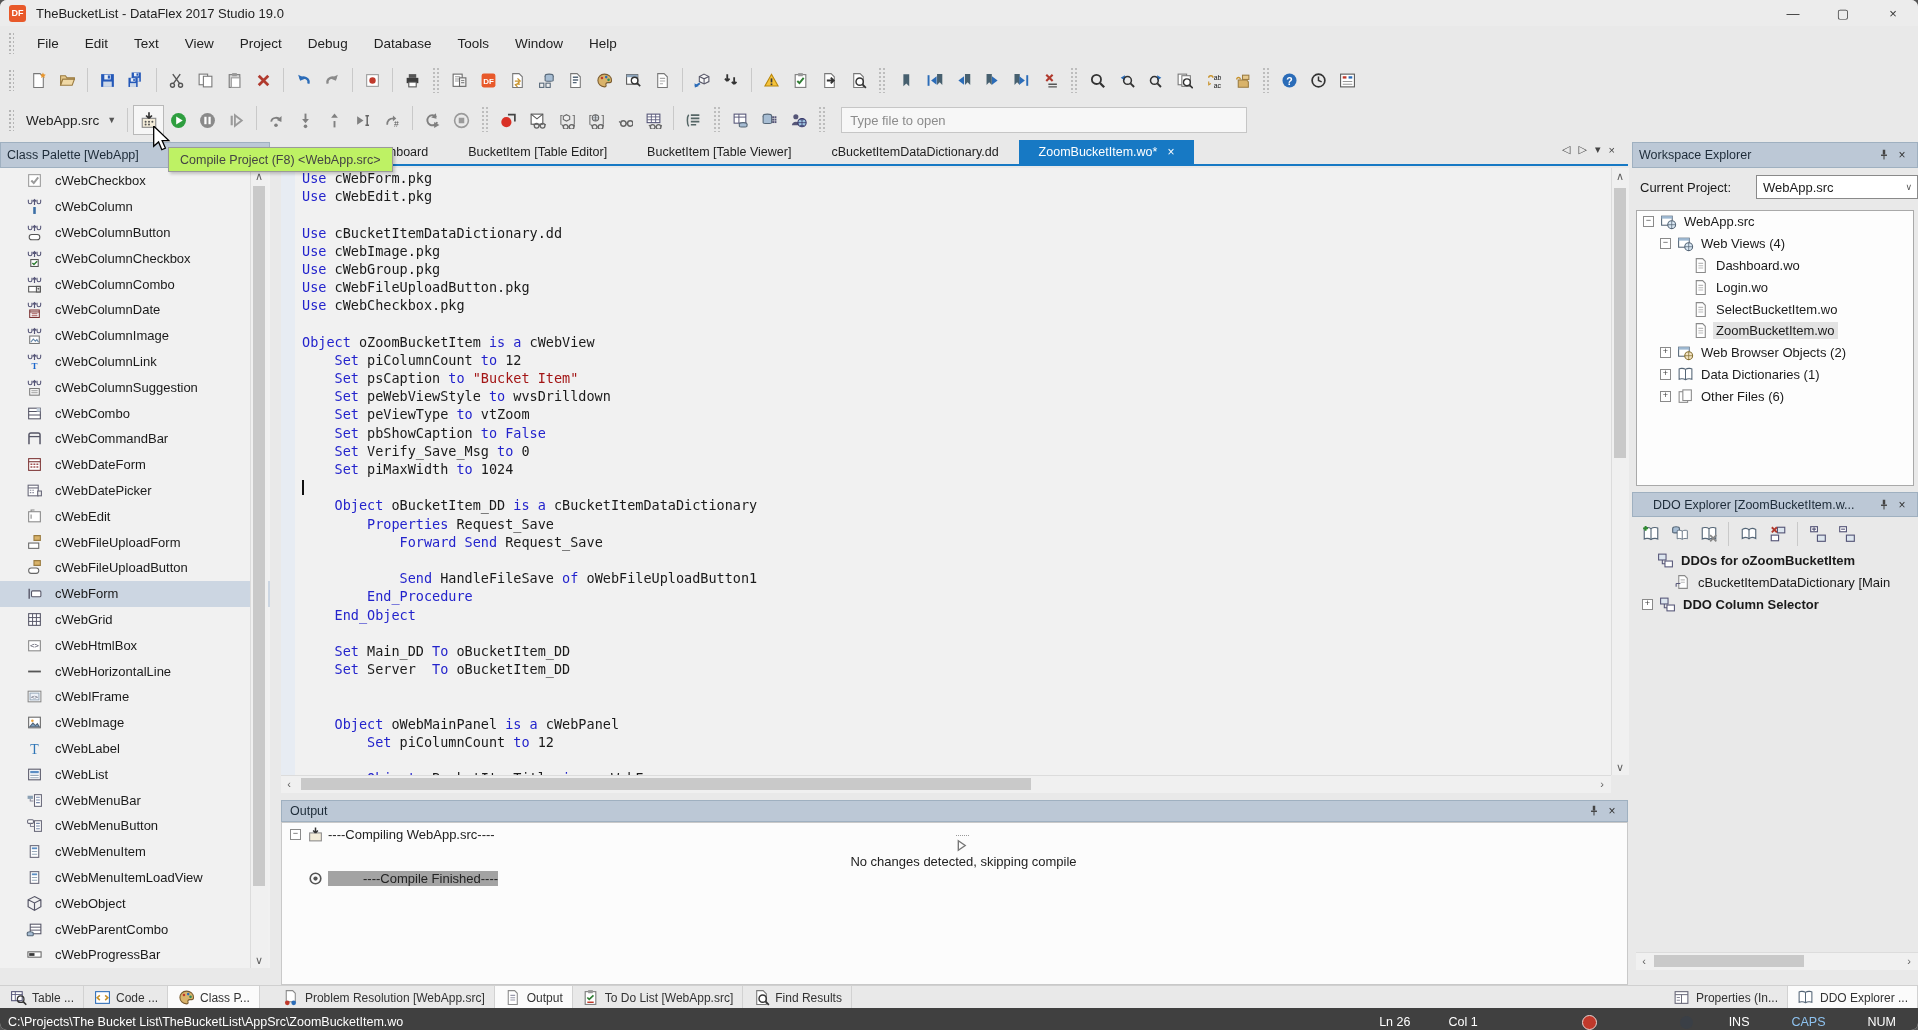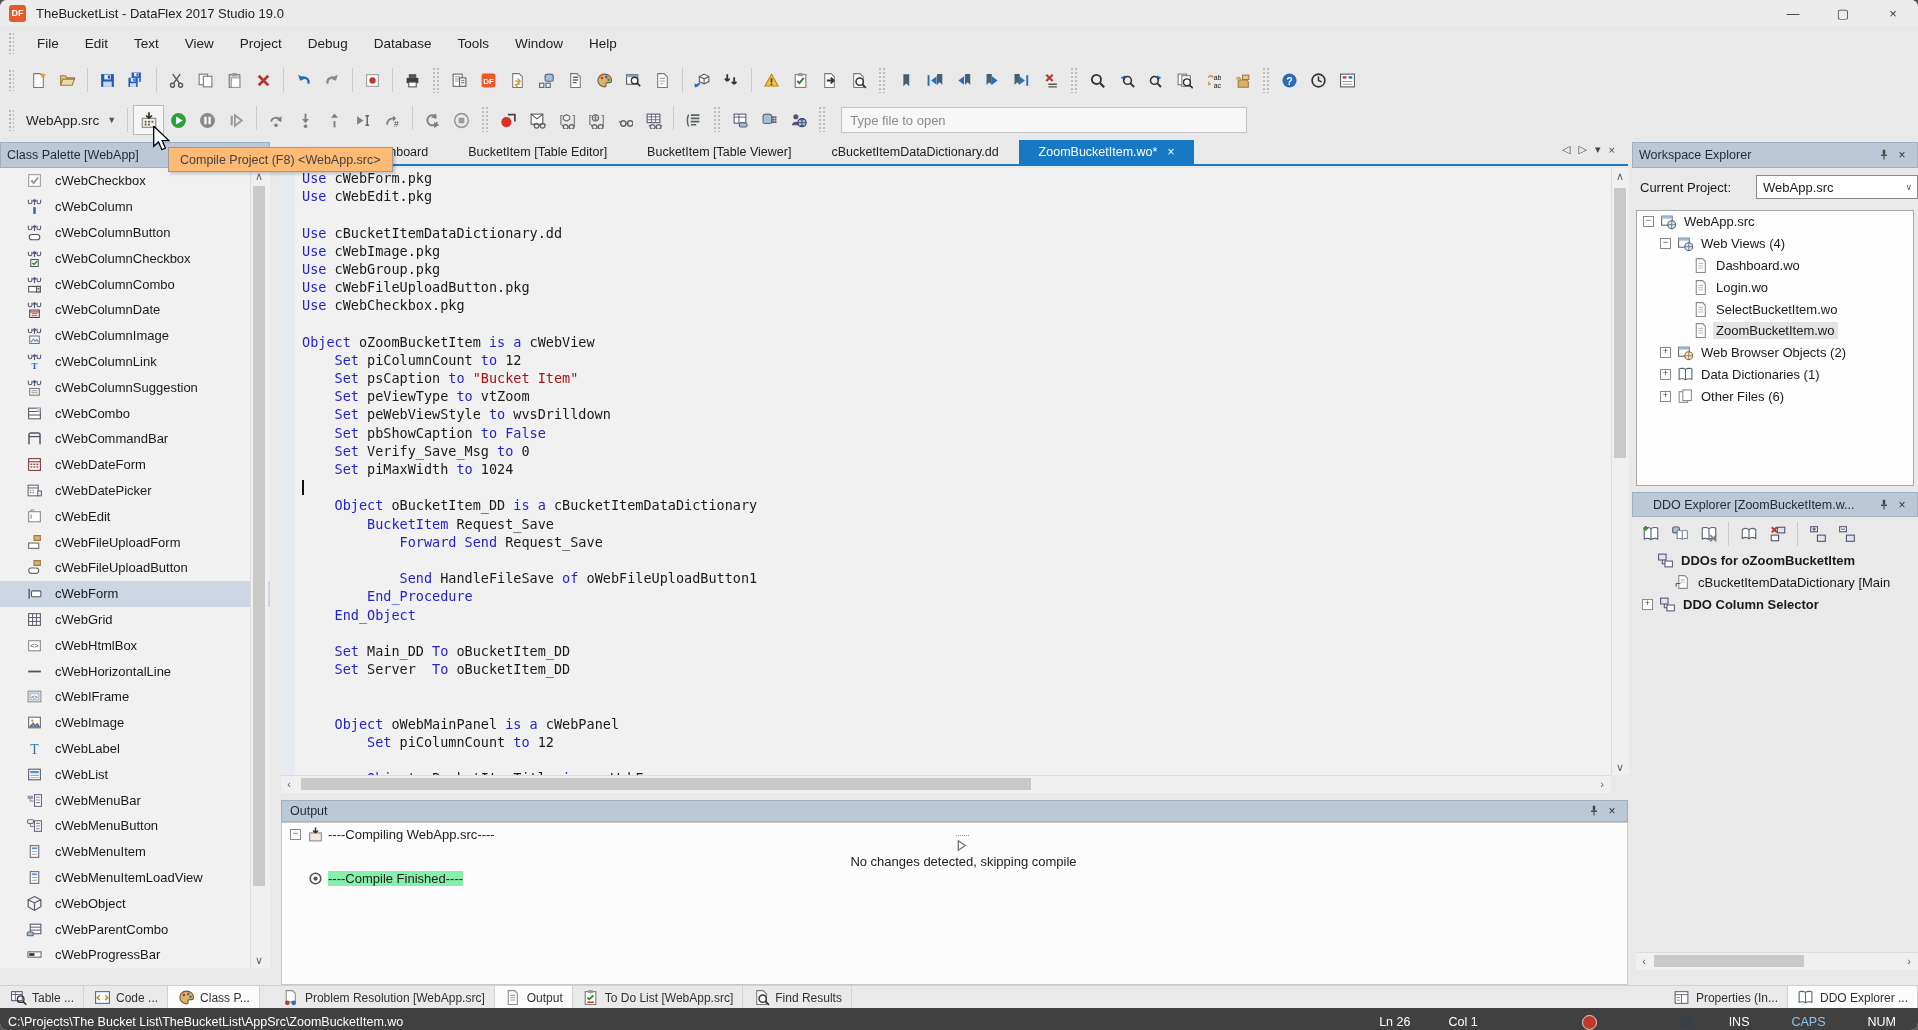--- a/index.html
+++ b/index.html
@@ -54,21 +54,21 @@
   #code{position:absolute;left:21px;top:2px;}
   .cl{height:18.2px;white-space:pre;font-family:"DejaVu Sans Mono",monospace;font-size:13.5px;color:#1a1a1a;}
   .cl .k{color:#2323cc;} .cl .s{color:#a31515;}
   #caret{position:absolute;left:21px;width:1.5px;height:15px;background:#111;}
   
   #output-header{left:281px;top:800px;width:1347px;height:22px;background:#bcc8d6;border:1px solid #9fb0c0;
                  display:flex;align-items:center;font-size:12.5px;color:#1d2b38;padding-left:8px;box-sizing:border-box;}
   #output-body{left:281px;top:822px;width:1347px;height:163px;background:#fcfcfc;border:1px solid #c9c9c9;box-sizing:border-box;}
   .orow{height:22px;display:flex;align-items:center;font-size:13px;color:#222;}
   .orow .ic{width:18px;height:18px;margin-right:4px;}
-  .osel{background:#86efac;}
+  .osel{background:#a3a3a3;padding-left:35px;}
   .expander{width:9px;height:9px;border:1px solid #8a8a8a;background:#fff;font-size:9px;line-height:7px;text-align:center;color:#444;flex:none;}
   
   #bottomstrip{left:0;top:985px;width:1918px;height:23px;background:#e9e9e9;border-top:1px solid #d0d0d0;display:flex;}
   .btab{height:23px;display:inline-flex;align-items:center;padding:0 9px;font-size:12px;color:#333;border-right:1px solid #d2d2d2;white-space:nowrap;}
   .btab .ic{width:18px;height:18px;margin-right:5px;}
   .btab.active{background:#fbfbfb;}
   
   #statusbar{left:0;top:1008px;width:1918px;height:28px;background:#404040;color:#fff;display:flex;align-items:center;font-size:12.5px;gap:8px;}
   .statdot{width:13px;height:13px;border-radius:50%;}
   
@@ -77,21 +77,21 @@
   .phead .sp{flex:1;}
   .phead .hicon{width:18px;display:flex;justify-content:center;color:#333;font-size:12px;}
   #ws-tree{left:1636px;top:210px;width:278px;height:276px;background:#fdfdfd;border:1px solid #a9a9a9;box-sizing:border-box;overflow:hidden;}
   .trow{height:21.8px;display:flex;align-items:center;font-size:13px;color:#1a1a1a;white-space:nowrap;}
   .trow .ic{width:18px;height:18px;margin-right:4px;flex:none;}
   .tsel{background:#e3e3e3;}
   #ddo-toolbar{left:1636px;top:519px;width:282px;height:30px;display:flex;align-items:center;}
   #ddo-tree{left:1636px;top:550px;width:282px;height:402px;overflow:hidden;}
   .bold{font-weight:bold;}
   
-  #tooltip{left:168px;top:147px;height:23px;background:#fdba74;border:1px solid #9a9a9a;display:flex;align-items:center;
+  #tooltip{left:168px;top:147px;height:23px;background:#bef264;border:1px solid #9a9a9a;display:flex;align-items:center;
            padding:0 11px;font-size:12.5px;color:#444;z-index:50;box-shadow:2px 2px 3px rgba(0,0,0,.2);}
   #cursor{left:150px;top:126px;z-index:60;}
   label,.lbl{font-size:13px;}
 </style>
 </head>
 <body>
 
 <div id="app">
 
   <div id="titlebar" class="abs">
@@ -987,28 +987,28 @@
         <div class="cl">&nbsp;</div>
         <div class="cl"><span class="k">Use</span><span> cBucketItemDataDictionary.dd</span></div>
         <div class="cl"><span class="k">Use</span><span> cWebImage.pkg</span></div>
         <div class="cl"><span class="k">Use</span><span> cWebGroup.pkg</span></div>
         <div class="cl"><span class="k">Use</span><span> cWebFileUploadButton.pkg</span></div>
         <div class="cl"><span class="k">Use</span><span> cWebCheckbox.pkg</span></div>
         <div class="cl">&nbsp;</div>
         <div class="cl"><span class="k">Object</span><span> oZoomBucketItem </span><span class="k">is a</span><span> cWebView</span></div>
         <div class="cl"><span>    </span><span class="k">Set</span><span> piColumnCount </span><span class="k">to</span><span> 12</span></div>
         <div class="cl"><span>    </span><span class="k">Set</span><span> psCaption </span><span class="k">to</span><span class="s"> "Bucket Item"</span></div>
+        <div class="cl"><span>    </span><span class="k">Set</span><span> peWebViewStyle </span><span class="k">to</span><span> wvsDrilldown</span></div>
         <div class="cl"><span>    </span><span class="k">Set</span><span> peViewType </span><span class="k">to</span><span> vtZoom</span></div>
-        <div class="cl"><span>    </span><span class="k">Set</span><span> peWebViewStyle </span><span class="k">to</span><span> wvsDrilldown</span></div>
         <div class="cl"><span>    </span><span class="k">Set</span><span> pbShowCaption </span><span class="k">to</span><span class="k"> False</span></div>
         <div class="cl"><span>    </span><span class="k">Set</span><span> Verify_Save_Msg </span><span class="k">to</span><span> 0</span></div>
         <div class="cl"><span>    </span><span class="k">Set</span><span> piMaxWidth </span><span class="k">to</span><span> 1024</span></div>
         <div class="cl">&nbsp;</div>
         <div class="cl"><span>    </span><span class="k">Object</span><span> oBucketItem_DD </span><span class="k">is a</span><span> cBucketItemDataDictionary</span></div>
-        <div class="cl"><span>        </span><span class="k">BucketItem</span><span> Request_Save</span></div>
+        <div class="cl"><span>        </span><span class="k">Properties</span><span> Request_Save</span></div>
         <div class="cl"><span>            </span><span class="k">Forward Send</span><span> Request_Save</span></div>
         <div class="cl">&nbsp;</div>
         <div class="cl"><span>            </span><span class="k">Send</span><span> HandleFileSave </span><span class="k">of</span><span> oWebFileUploadButton1</span></div>
         <div class="cl"><span>        </span><span class="k">End_Procedure</span></div>
         <div class="cl"><span>    </span><span class="k">End_Object</span></div>
         <div class="cl">&nbsp;</div>
         <div class="cl"><span>    </span><span class="k">Set</span><span> Main_DD </span><span class="k">To</span><span> oBucketItem_DD</span></div>
         <div class="cl"><span>    </span><span class="k">Set</span><span> Server  </span><span class="k">To</span><span> oBucketItem_DD</span></div>
         <div class="cl">&nbsp;</div>
         <div class="cl">&nbsp;</div>

